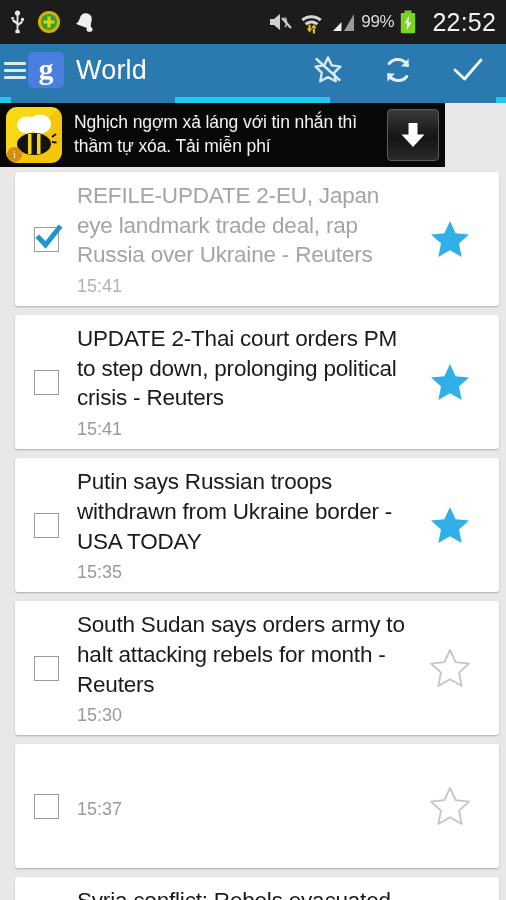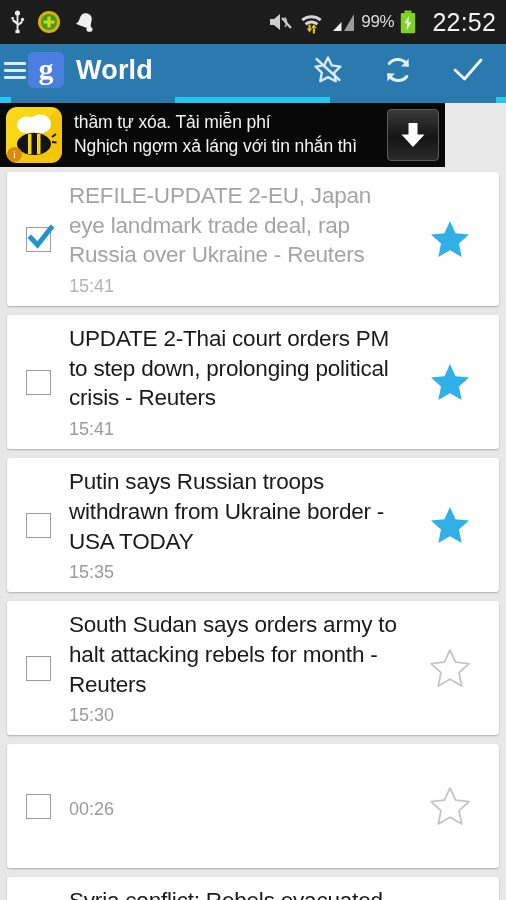--- a/index.html
+++ b/index.html
@@ -80,21 +80,21 @@
     color: #fff;
     font-family: "Liberation Serif", serif;
     font-size: 30px;
     font-weight: bold;
     line-height: 1;
     margin-top: -2px;
   }
   .app-title {
     color: #ffffff;
     font-size: 27px;
-    font-weight: bold;
+    font-weight: normal;
     letter-spacing: 0.2px;
   }
   .actions {
     margin-left: auto;
     display: flex;
     align-items: center;
     gap: 30px;
     padding-right: 12px;
   }
   .action-btn {
@@ -180,20 +180,21 @@
   }
   .card {
     background: #ffffff;
     border-radius: 3px;
     box-shadow: 0 1px 2px rgba(0,0,0,0.25);
     display: flex;
     align-items: center;
     padding: 9px 16px 9px 0;
     margin-bottom: 9px;
     min-height: 124px;
+    margin-left: 8px;
   }
   .cb-cell {
     width: 62px;
     flex: none;
     display: flex;
     align-items: center;
     justify-content: center;
   }
   .checkbox {
     width: 25px; height: 25px;
@@ -334,22 +335,22 @@
         <ellipse cx="21" cy="18" rx="10" ry="8.5" fill="#ffffff"></ellipse>
         <ellipse cx="34" cy="17" rx="11" ry="9.5" fill="#ffffff"></ellipse>
         <ellipse cx="28" cy="37" rx="17" ry="11" fill="#141414"></ellipse>
         <rect x="22" y="27" width="3.5" height="20" fill="#f7d716"></rect>
         <rect x="31" y="27" width="3.5" height="20" fill="#f7d716"></rect>
         <path d="M46 30 l4 -3 M46 35 l4.5 0.5" stroke="#141414" stroke-width="2" fill="none"></path>
       </svg>
       <div class="ad-badge">i</div>
     </div>
     <div class="ad-text">
+      <div>Nghịch ngợm xả láng với tin nhắn thì</div>
       <div>thầm tự xóa. Tải miễn phí</div>
-      <div>Nghịch ngợm xả láng với tin nhắn thì</div>
     </div>
     <div class="ad-dl">
       <svg width="30" height="32" viewBox="0 0 30 32">
         <rect x="10.5" y="4" width="9" height="13" fill="#ffffff"></rect>
         <path d="M15 28 L3.5 15.5 L26.5 15.5 Z" fill="#ffffff"></path>
       </svg>
     </div>
   </div>
 </div>
 
@@ -417,21 +418,21 @@
         <path d="M22 4 L27.6 16.2 L41 17.6 L31 26.6 L33.7 40 L22 33.2 L10.3 40 L13 26.6 L3 17.6 L16.4 16.2 Z" fill="none" stroke="#c4c4c4" stroke-width="1.8" stroke-linejoin="round"></path>
       </svg>
     </div>
   </div>
 
   <div class="card">
     <div class="cb-cell">
       <div class="checkbox"></div>
     </div>
     <div class="card-body">
-      <div class="timestamp">00:26</div>
+      <div class="timestamp">15:37</div>
     </div>
     <div class="star-cell">
       <svg width="44" height="44" viewBox="0 0 44 44">
         <path d="M22 4 L27.6 16.2 L41 17.6 L31 26.6 L33.7 40 L22 33.2 L10.3 40 L13 26.6 L3 17.6 L16.4 16.2 Z" fill="none" stroke="#c4c4c4" stroke-width="1.8" stroke-linejoin="round"></path>
       </svg>
     </div>
   </div>
 
   <div class="card clipped">
     <div class="cb-cell"></div>

